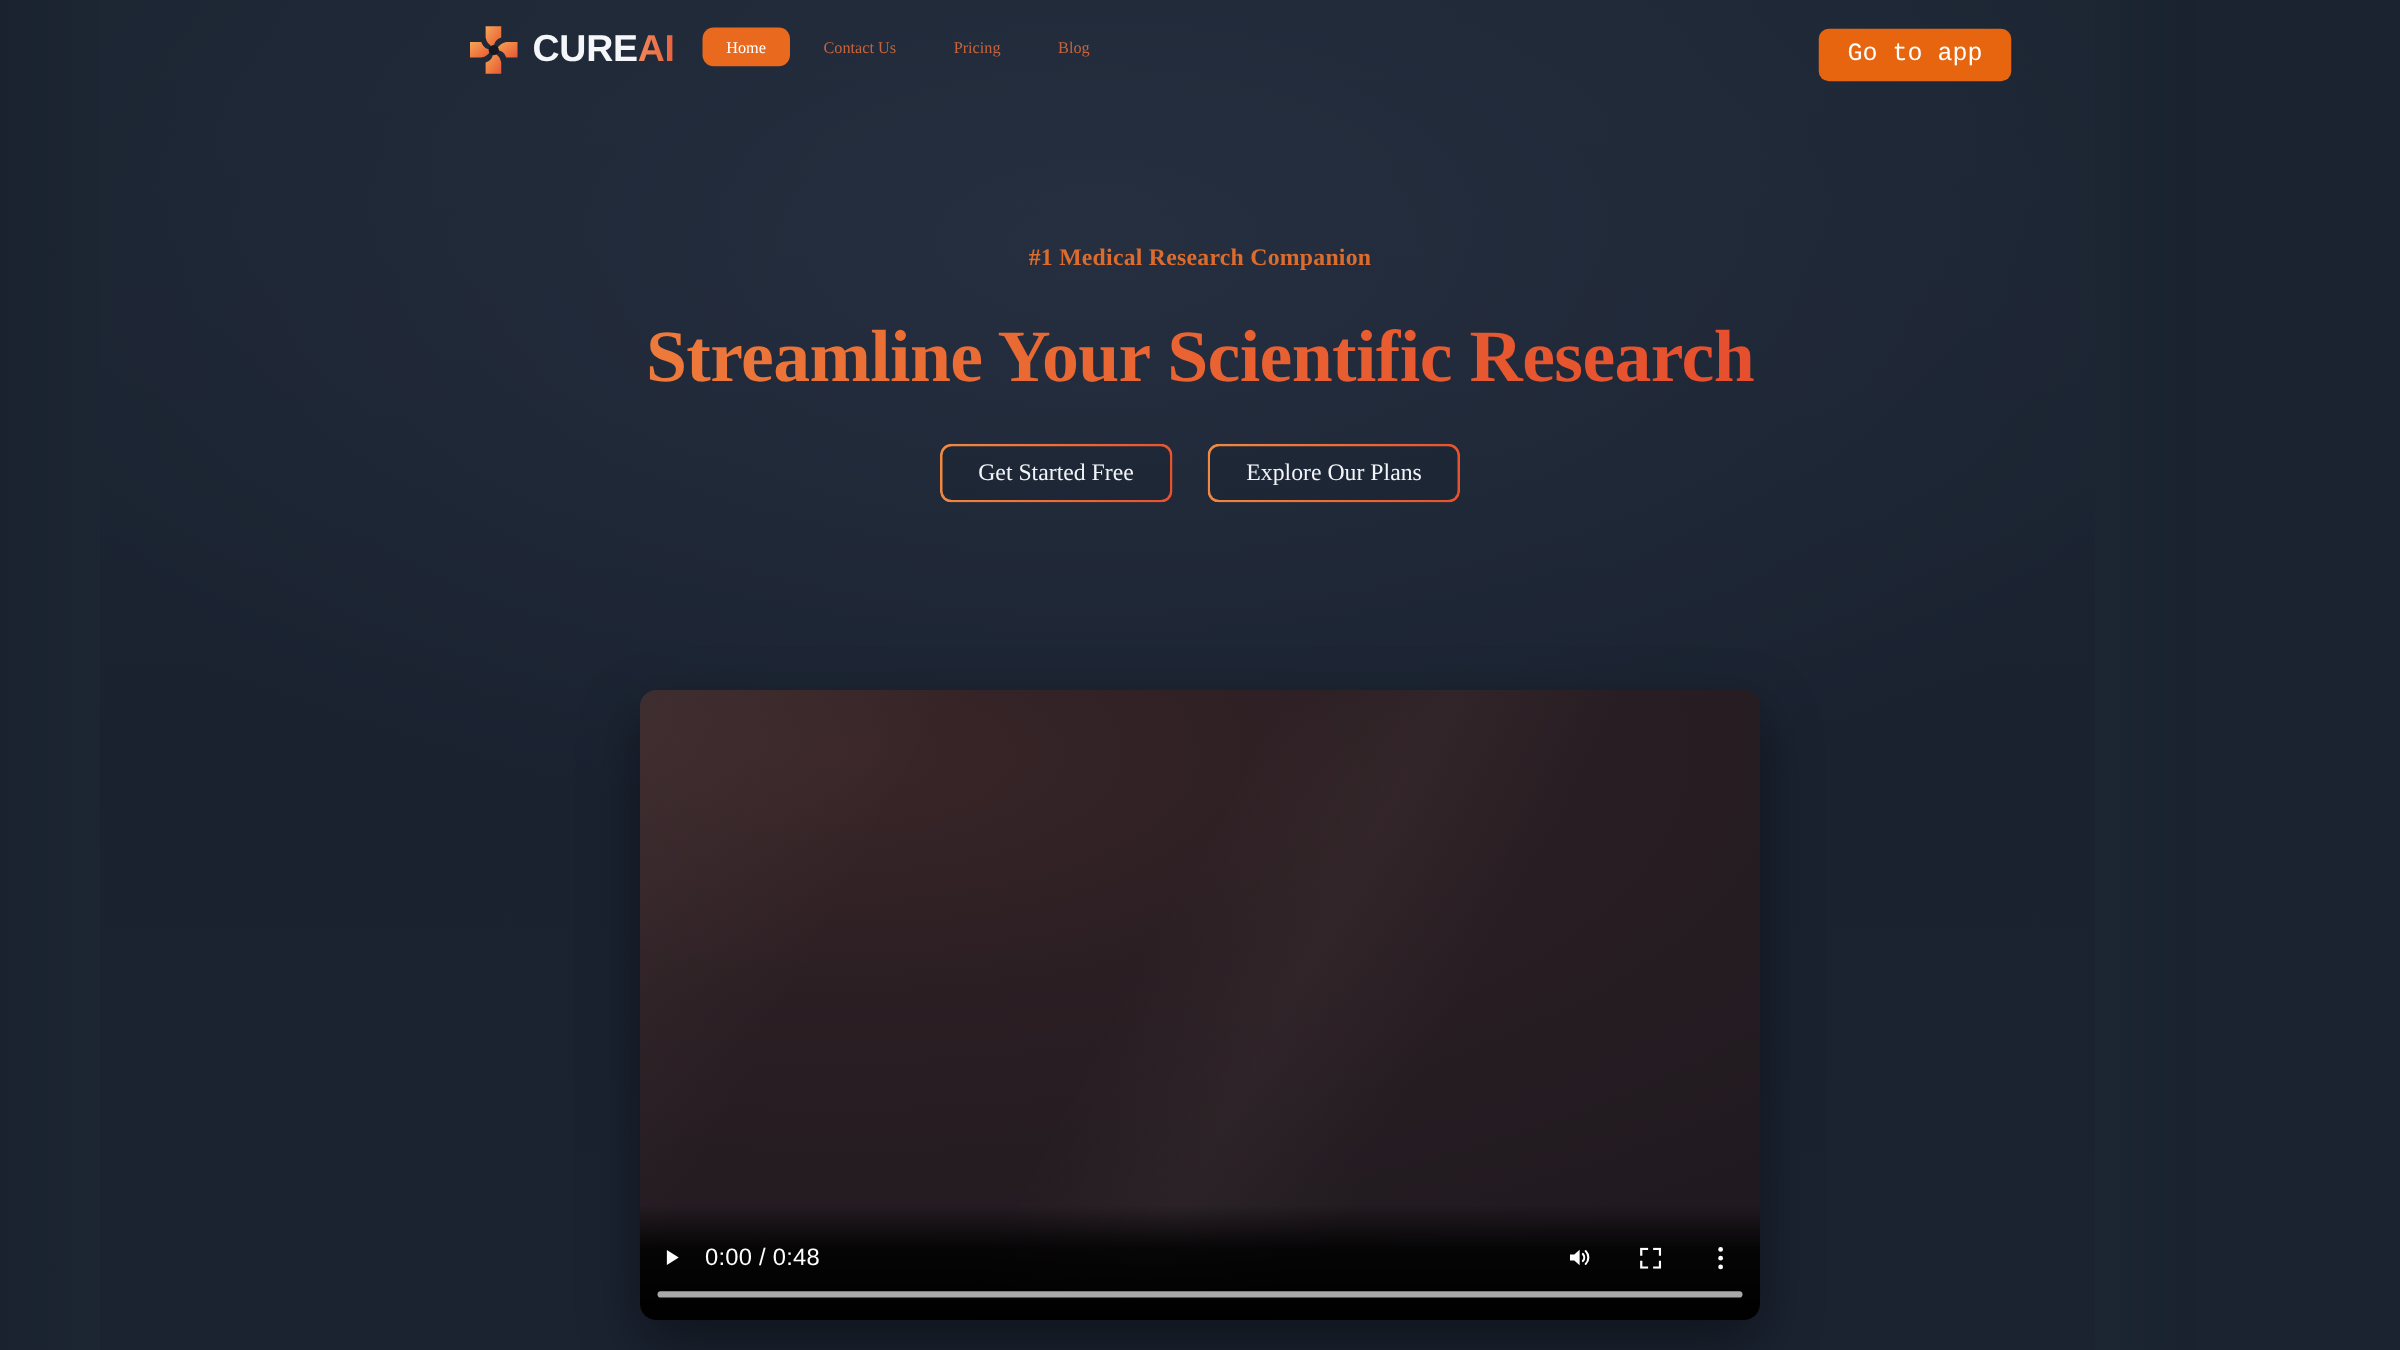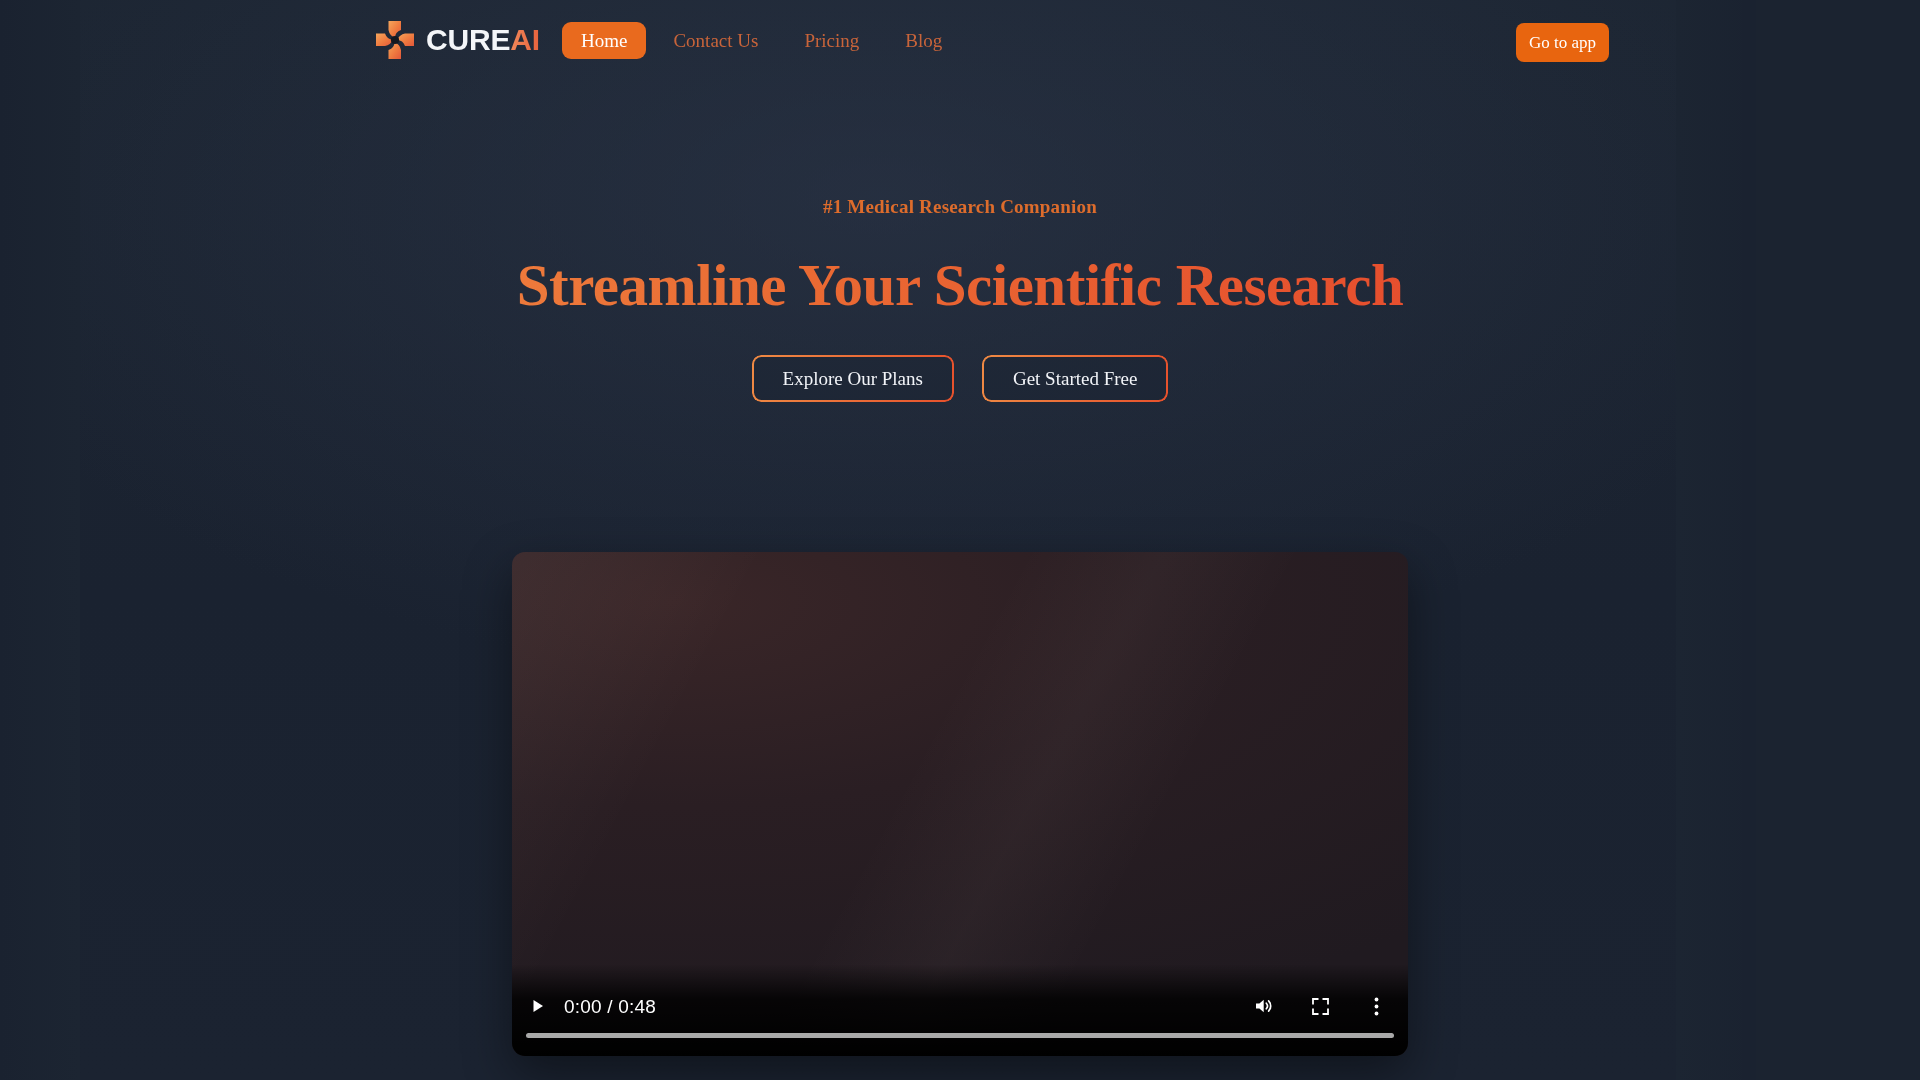--- a/index.html
+++ b/index.html
@@ -59,38 +59,38 @@
     -webkit-background-clip:text; background-clip:text;
     -webkit-text-fill-color:transparent; color:#e8623d;
   }
 
   .nav {
     position:absolute; left:562px; top:22px;
     display:flex; align-items:center; gap:8px;
   }
   .nav-item {
     padding:9px 19px;
-    font-size:19px; color:#c8643a;
+    font-size:13px; color:#c8643a;
     border-radius:9px;
     line-height:1; white-space:nowrap;
     cursor:pointer;
   }
   .nav-item.active {
     background:#e96a1e;
     color:#ffffff;
   }
 
   .cta-app {
     position:absolute; right:311px; top:23px;
-    padding:11px 13px;
+    padding:11px 23px;
     background:#e8650f;
     color:#ffffff;
-    font-size:17px; line-height:1;
+    font-size:20px; line-height:1;
     border:none; border-radius:8px;
-    font-family:Liberation Serif, serif;
+    font-family:Liberation Mono, monospace;
     white-space:nowrap; cursor:pointer;
   }
 
   
   .hero {
     position:absolute; top:196px; left:0; width:1920px;
     text-align:center;
   }
 
   .eyebrow {
@@ -245,22 +245,22 @@
     </div>
 
     <button class="cta-app">Go to app</button>
   </div>
 
   <div class="hero">
     <div class="eyebrow">#1 Medical Research Companion</div>
     <h1 class="headline">Streamline Your Scientific Research</h1>
 
     <div class="cta-row">
+      <button class="btn-outline">Get Started Free</button>
       <button class="btn-outline">Explore Our Plans</button>
-      <button class="btn-outline">Get Started Free</button>
     </div>
   </div>
 
   <div class="video-card">
     <div class="video-stage"></div>
 
     <div class="controls-shade"></div>
 
     <div class="controls">
       <div class="ctrl-left">

